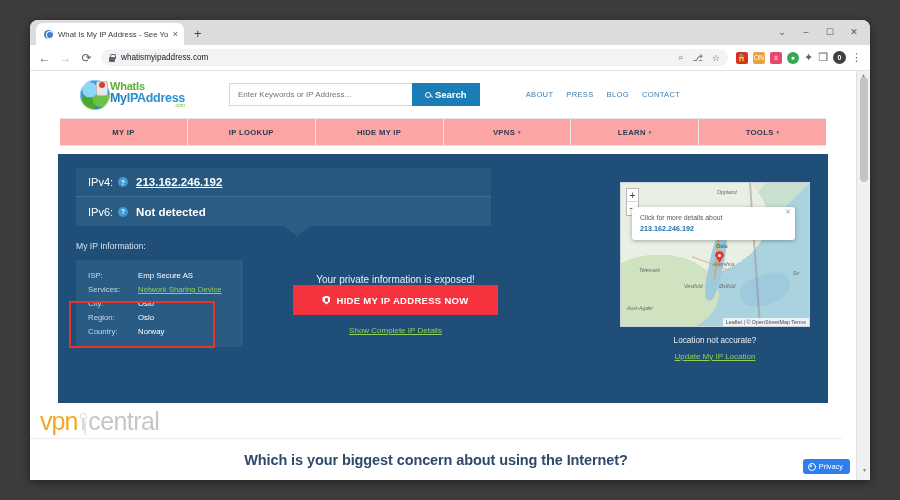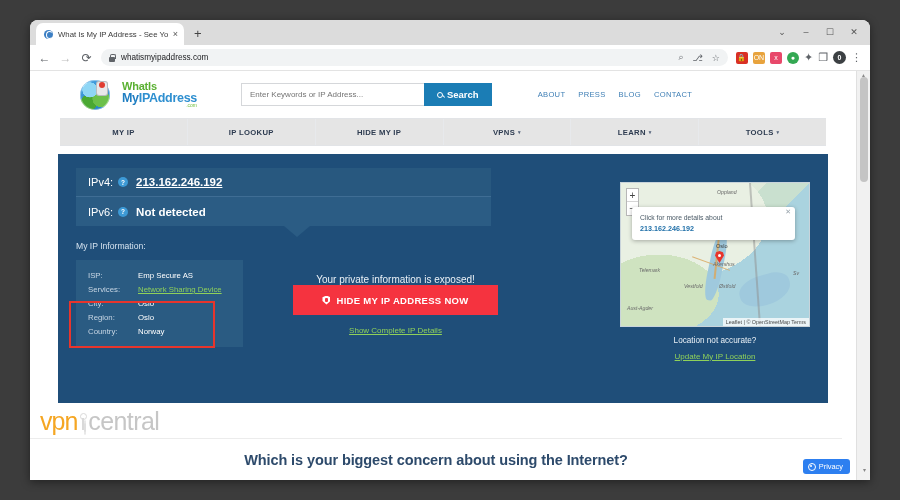--- a/index.html
+++ b/index.html
@@ -96,21 +96,21 @@
   .viewport {
     position:relative; height:409px; background:#f4f4f4; overflow:hidden;
   }
   .page { position:absolute; inset:0 14px 0 0; background:#fff; }
 
   
   .site-head {
     height:47px; display:flex; align-items:center; padding:0 0 0 50px;
     background:#fff;
   }
-  .logo { display:flex; align-items:center; gap:12px; }
+  .logo { display:flex; align-items:center; gap:0; }
   .globe {
     width:30px; height:30px; border-radius:50%;
     background:
       radial-gradient(circle at 33% 33%, #8fd6f5 0 26%, transparent 27%),
       radial-gradient(circle at 70% 62%, #6cc04a 0 30%, transparent 31%),
       radial-gradient(circle at 30% 75%, #4aa832 0 26%, transparent 27%),
       linear-gradient(145deg,#4ba3e3,#1f7ec2);
     position:relative; flex:0 0 auto;
     box-shadow:inset 0 0 0 1px rgba(255,255,255,.4);
   }
@@ -149,21 +149,21 @@
     transform:rotate(45deg); right:-3px; bottom:-0.4px;
   }
   .toplinks { display:flex; gap:13px; margin-left:46px; }
   .toplinks a {
     font-size:7.6px; color:#3f7fb5; text-decoration:none; letter-spacing:.3px;
   }
 
   
   .mainnav {
     display:flex; border-top:1px solid #e2e4e7; border-bottom:1px solid #e2e4e7;
-    margin:0 30px; height:28px; background:#e5e5e5;justify-content:center;
+    margin:0 30px; height:28px; background:#fca5a5;justify-content:center;
   }
   .mainnav .item {
     flex:1 1 0; display:flex; align-items:center; justify-content:center;
     font-size:7.7px; font-weight:bold; color:#2d3b50; letter-spacing:.3px;
     border-right:1px solid #e7e9ec; gap:3px;
   }
   .mainnav .item:last-child { border-right:0; }
   .caret { font-size:5px; color:#54637a; }
 
   

